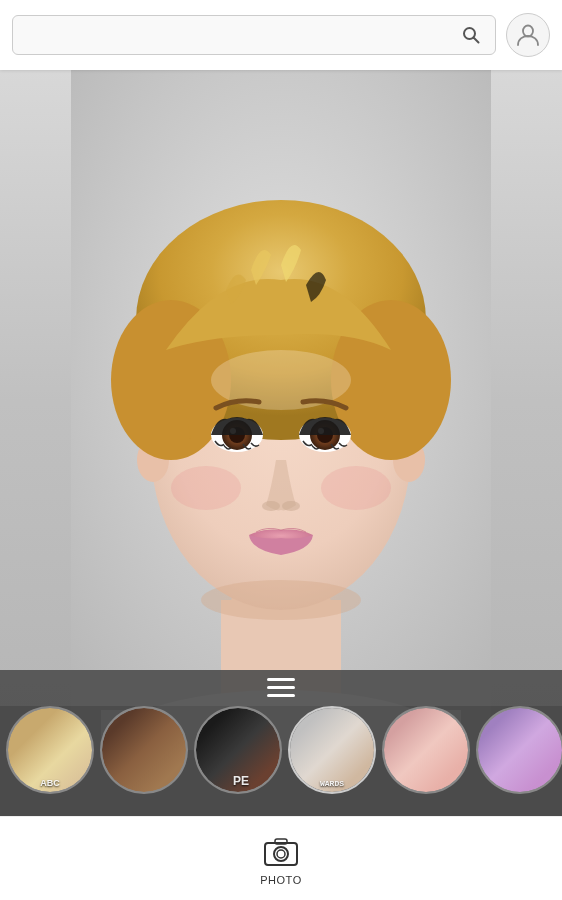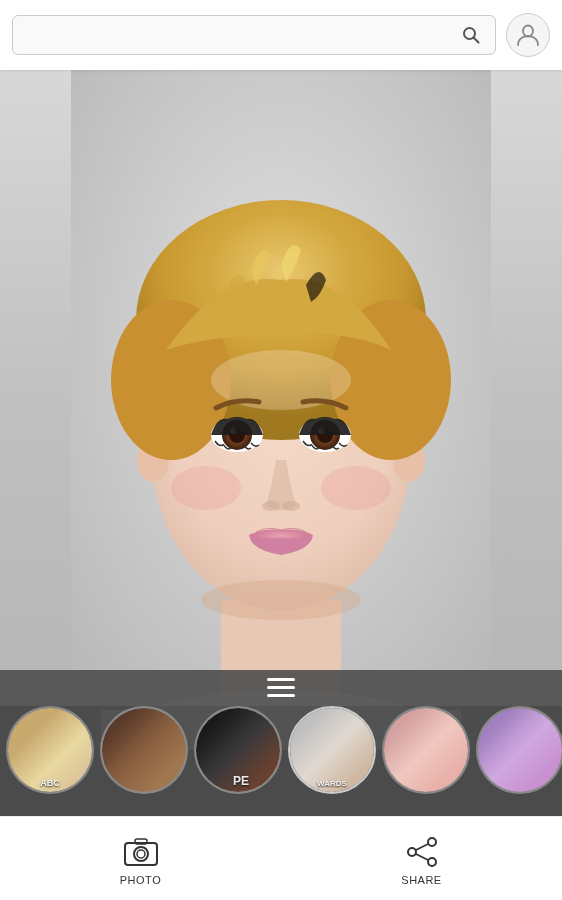--- a/index.html
+++ b/index.html
@@ -143,20 +143,21 @@
       border: 2px solid transparent;
       cursor: pointer;
       background: #888;
       display: flex;
       align-items: center;
       justify-content: center;
     }
 
     .thumb-item.active {
       border-color: #ccc;
+      font-family: Liberation Mono, monospace;
     }
 
     .thumb-inner {
       width: 100%;
       height: 100%;
       border-radius: 50%;
       position: relative;
     }
 
     
@@ -392,27 +393,15 @@
           <circle cx="17" cy="17" r="7" stroke="#333" stroke-width="2"></circle>
           <circle cx="17" cy="17" r="4" stroke="#333" stroke-width="1.5"></circle>
           <rect x="11" y="2" width="12" height="5" rx="2" stroke="#333" stroke-width="1.5"></rect>
         </svg>
       </div>
       <span class="action-label">PHOTO</span>
     </div>
 
 
 
-    <div class="action-btn">
-      <div class="action-icon">
-        <svg width="34" height="34" viewBox="0 0 34 34" fill="none">
-          <circle cx="27" cy="7" r="4" stroke="#333" stroke-width="2"></circle>
-          <circle cx="7" cy="17" r="4" stroke="#333" stroke-width="2"></circle>
-          <circle cx="27" cy="27" r="4" stroke="#333" stroke-width="2"></circle>
-          <line x1="11" y1="15" x2="23" y2="9" stroke="#333" stroke-width="1.8"></line>
-          <line x1="11" y1="19" x2="23" y2="25" stroke="#333" stroke-width="1.8"></line>
-        </svg>
-      </div>
-      <span class="action-label">SHARE</span>
-    </div>
 
   </div>
 </div>
 
 </body></html>

